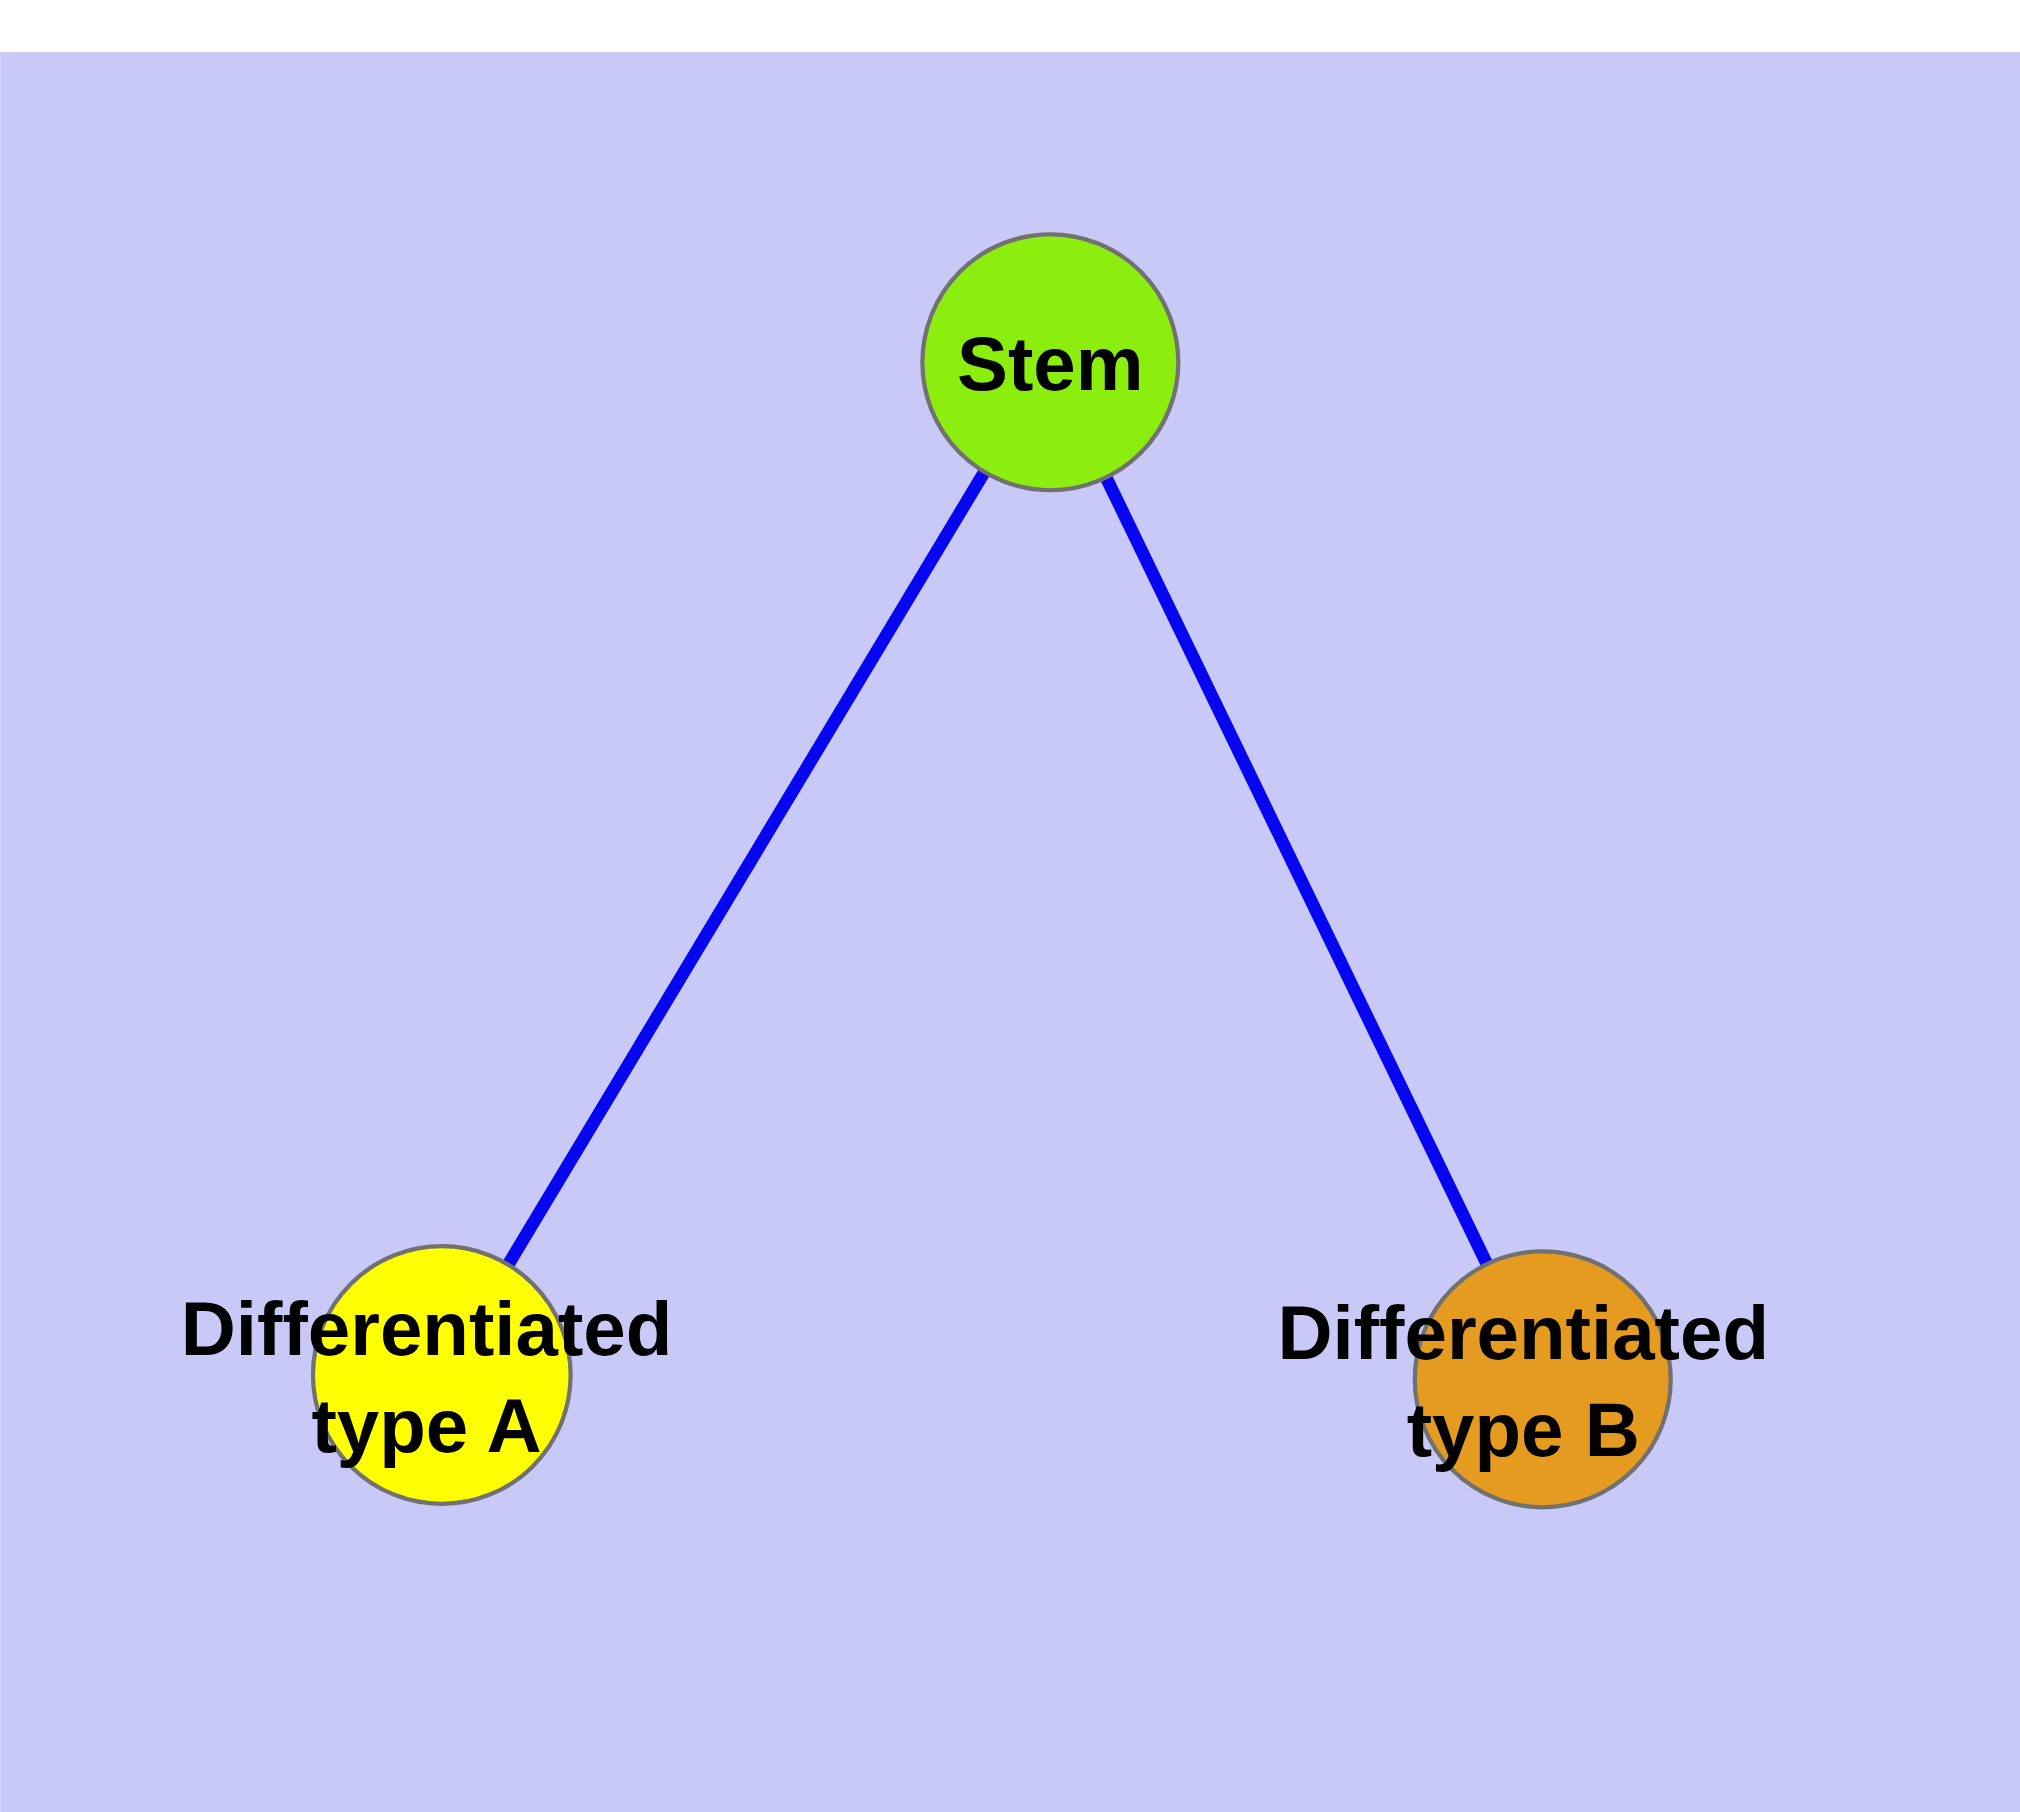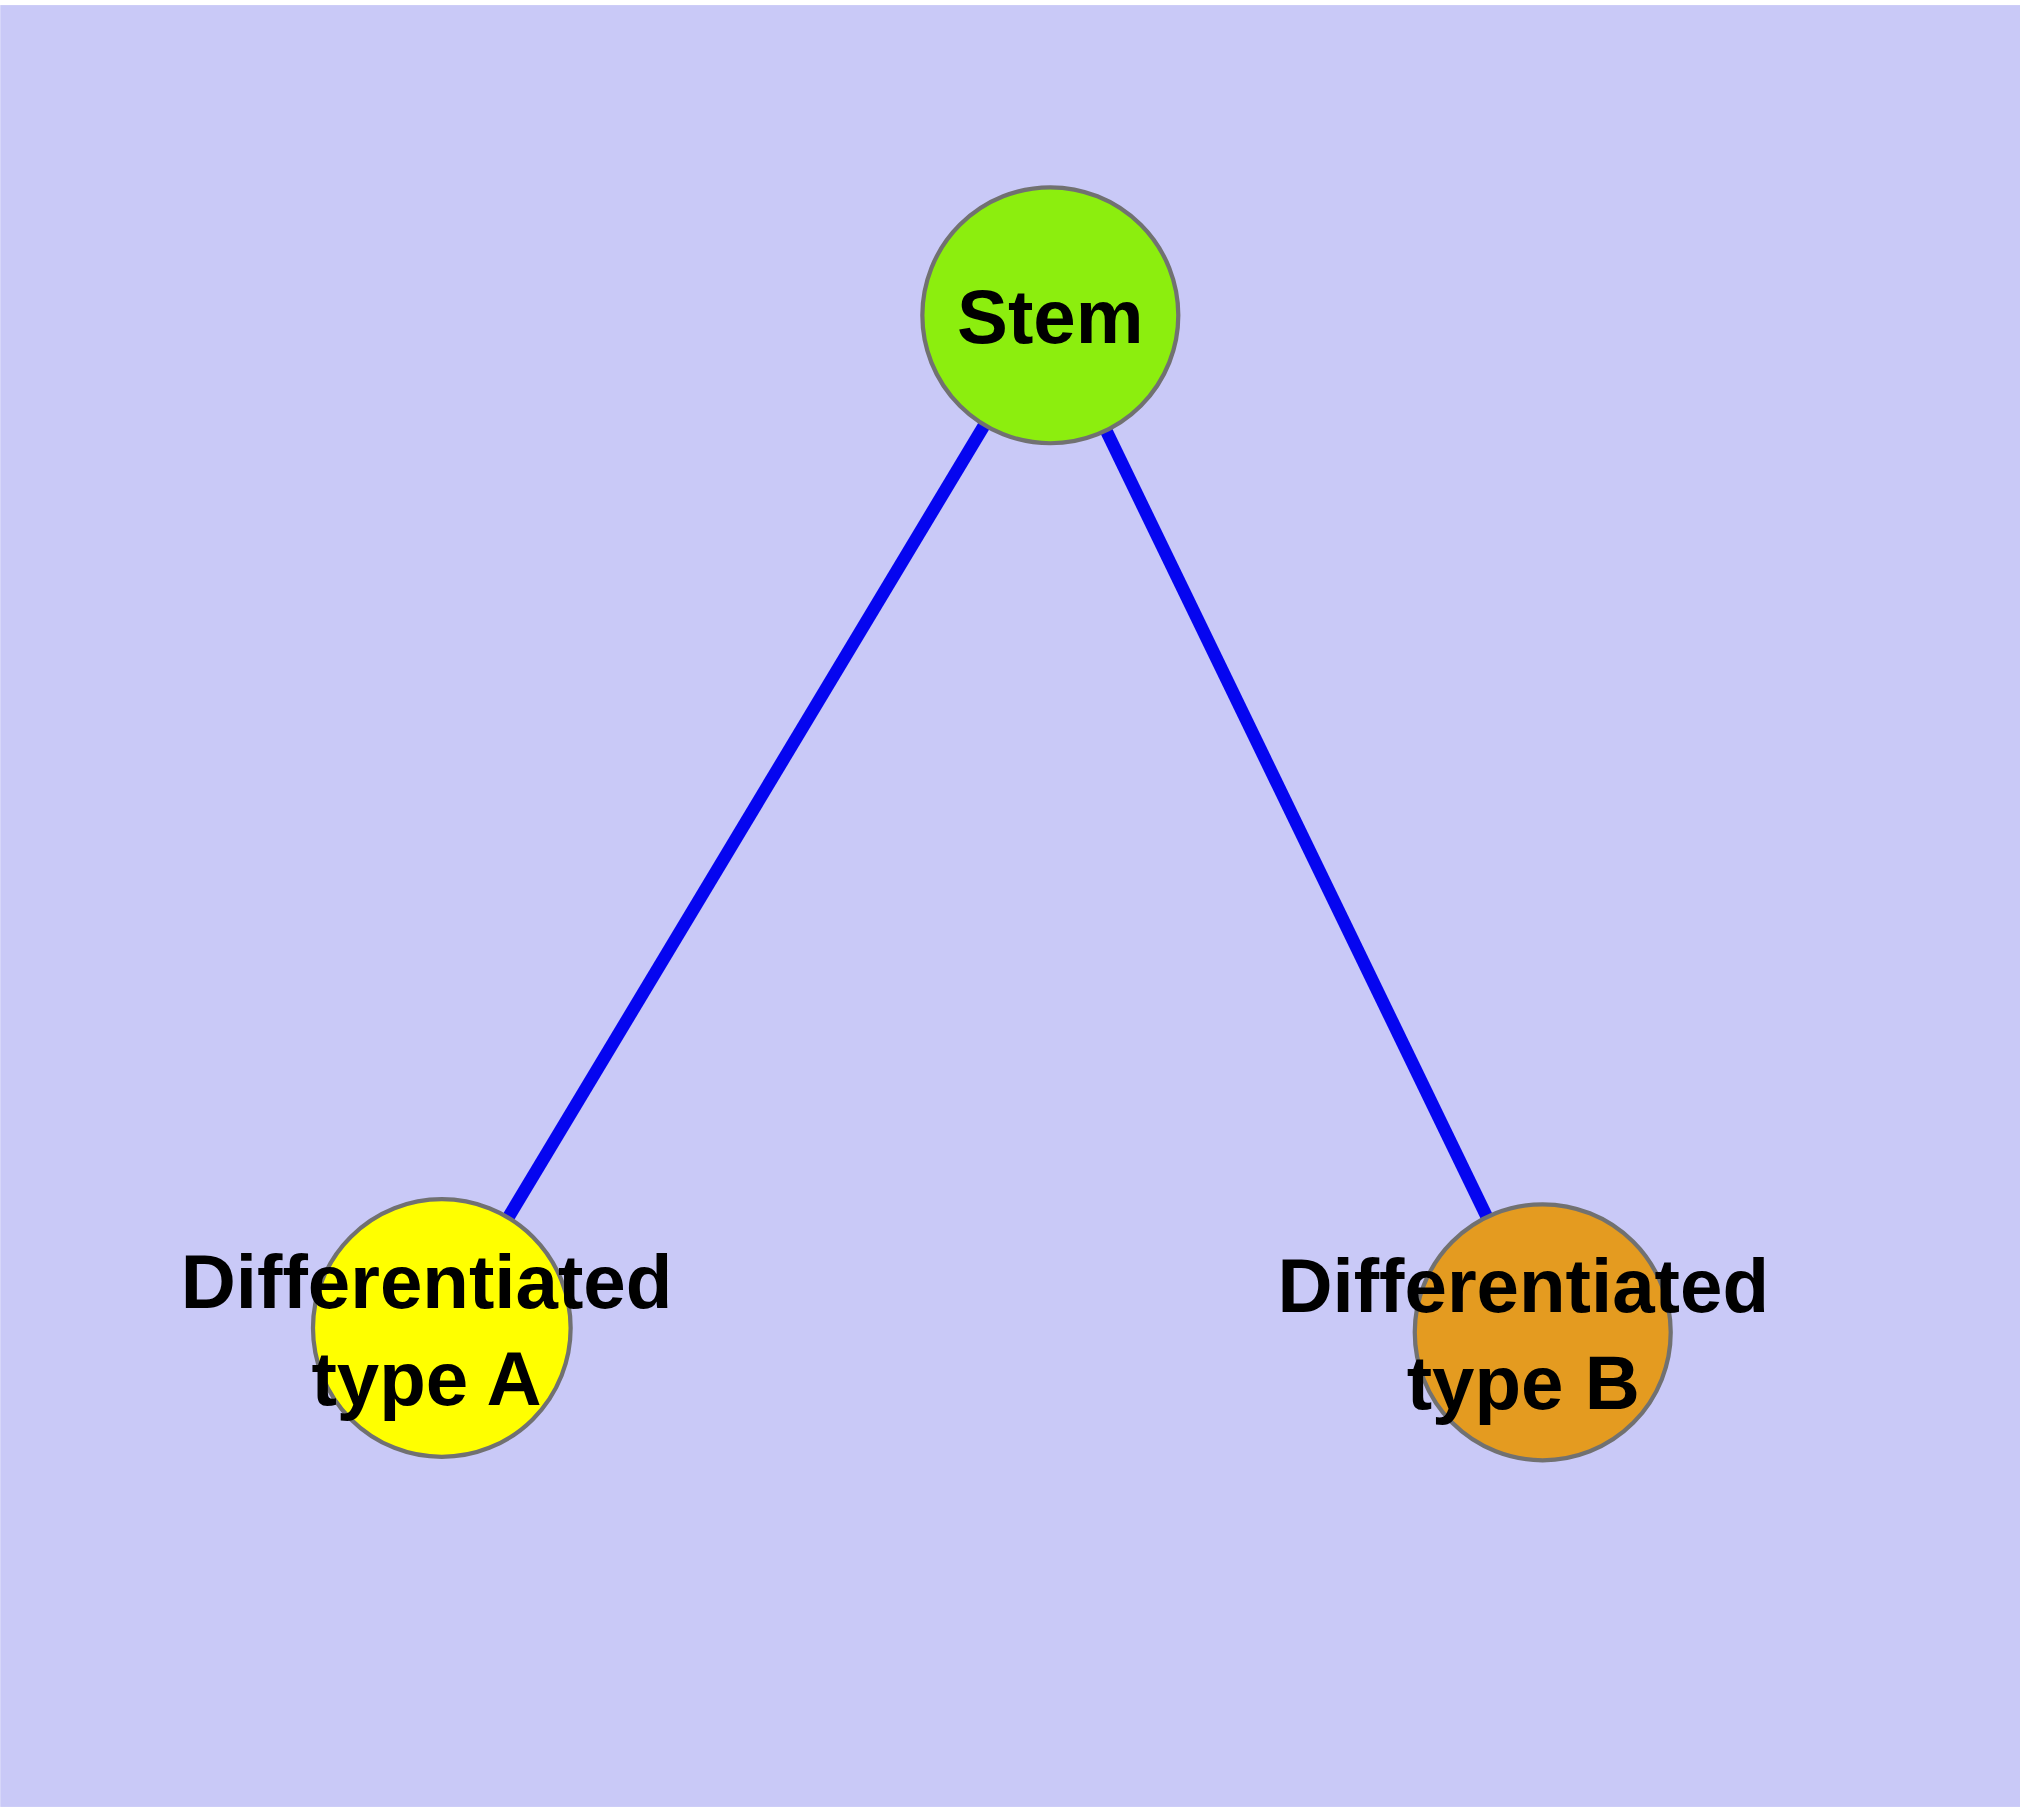--- a/index.html
+++ b/index.html
@@ -7,20 +7,21 @@
     padding: 0;
     width: 2021px;
     height: 1812px;
     background: #ffffff;
     overflow: hidden;
   }
   .stage {
     position: relative;
     width: 2021px;
     height: 1575px;
+    margin-top: 47px;
   }
   svg.graph {
     display: block;
     width: 2021px;
     height: 1812px;
   }
   .edge-line {
     stroke-width: 15px;
     fill: none;
     stroke-linecap: butt;

